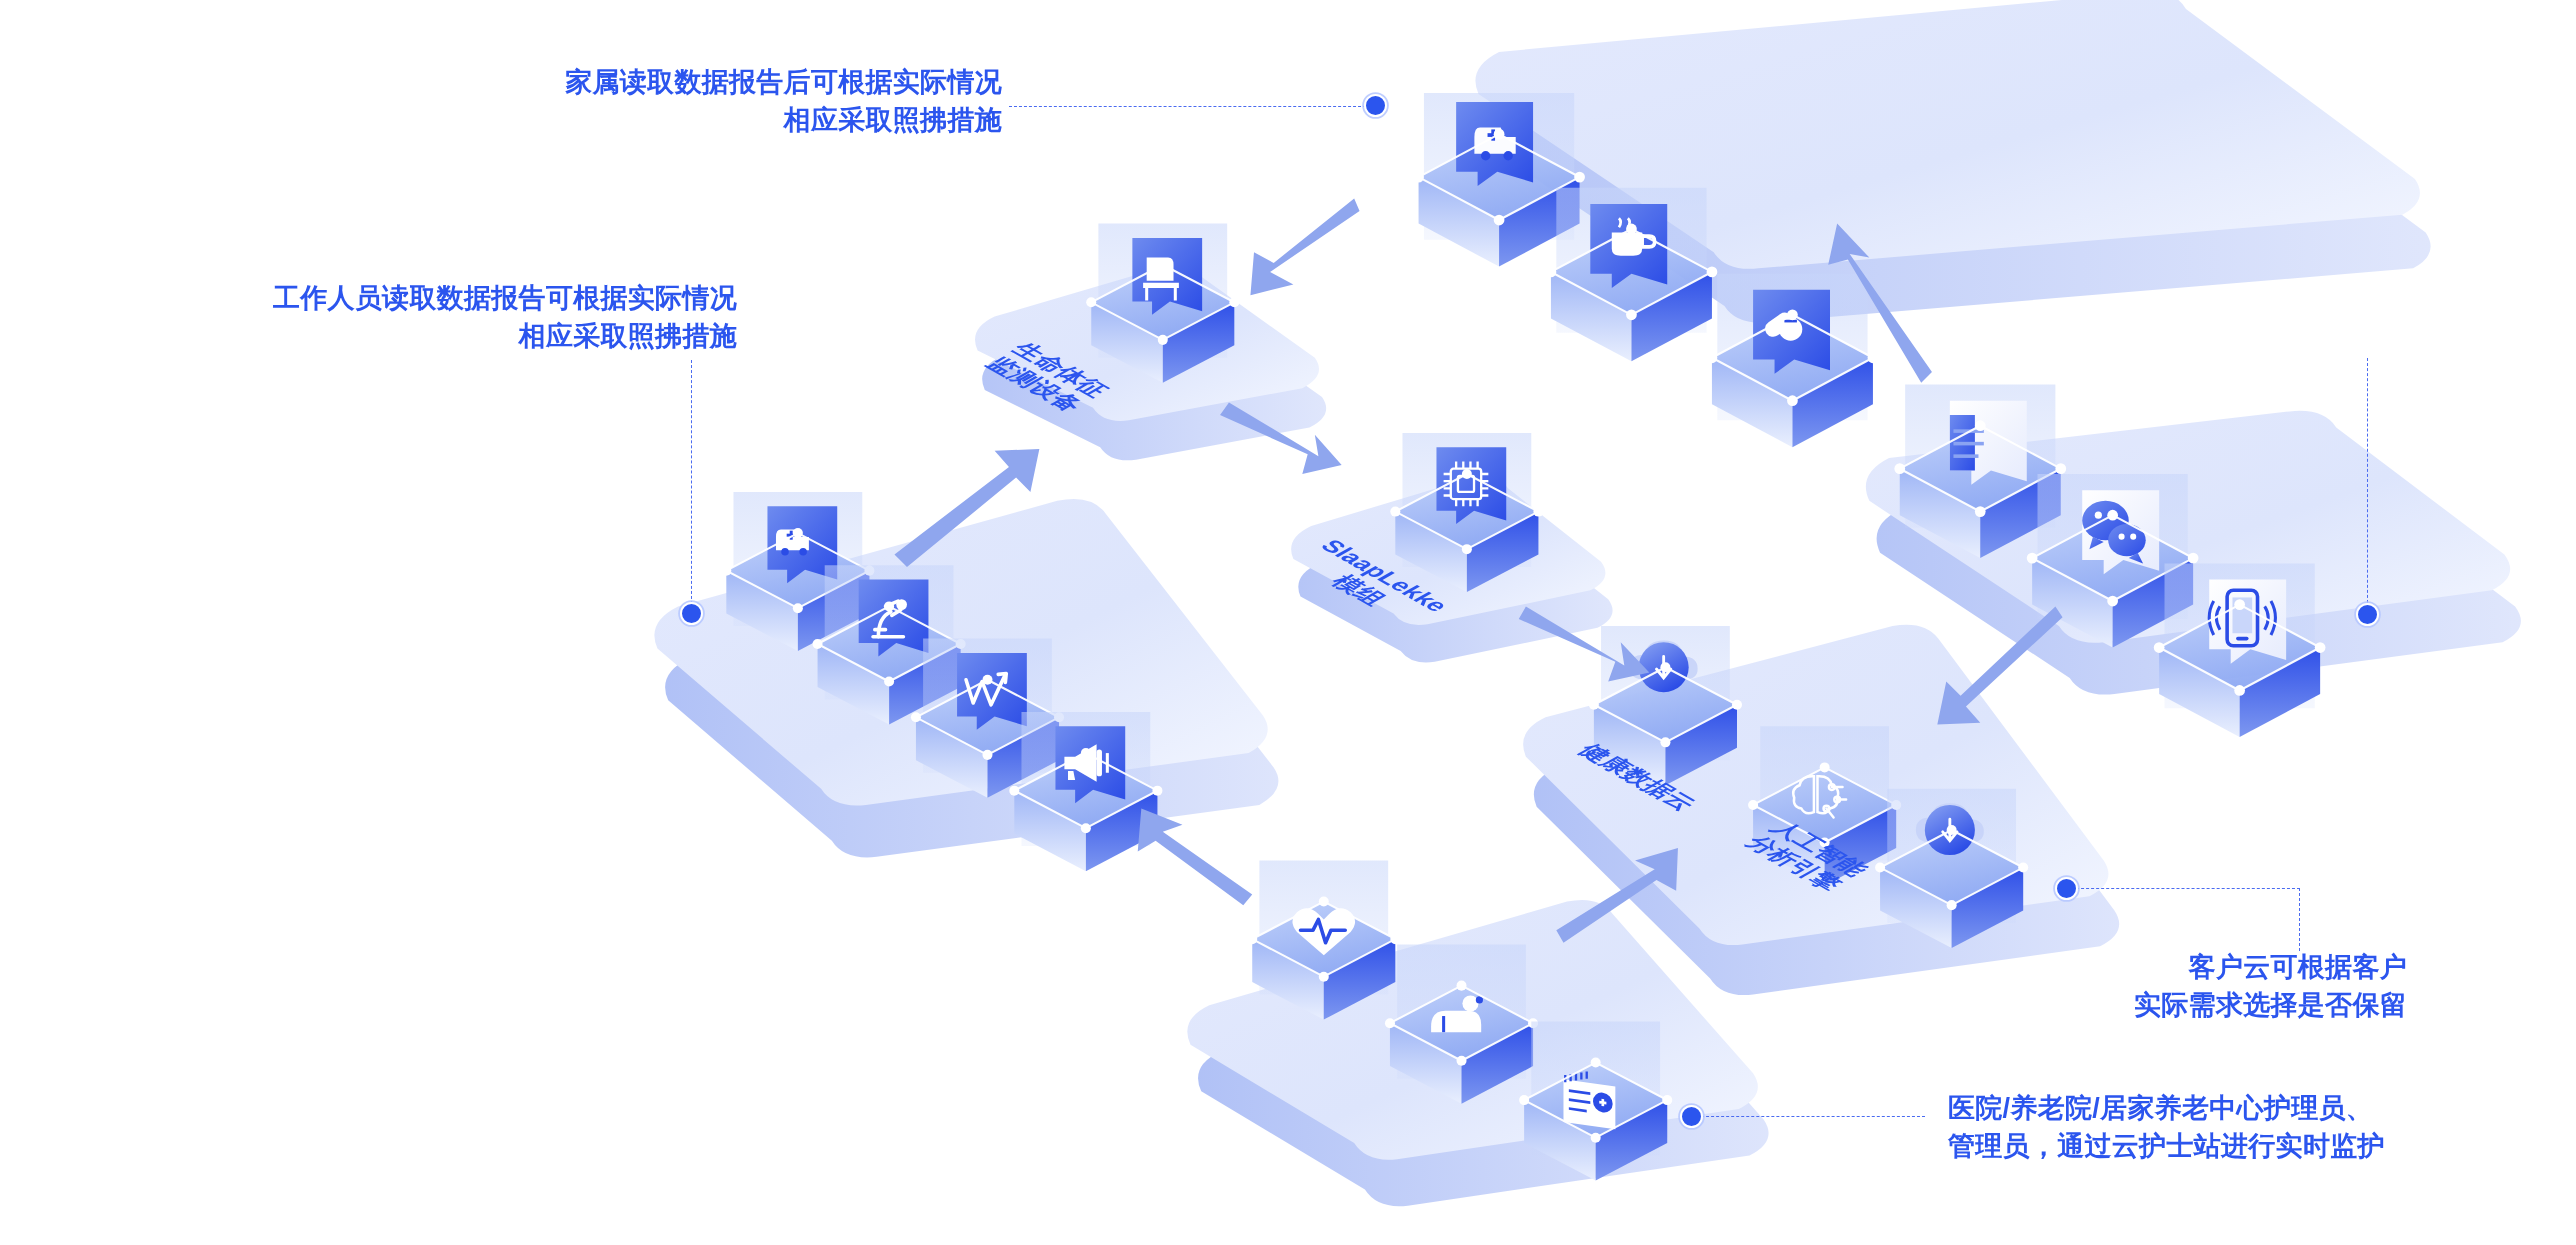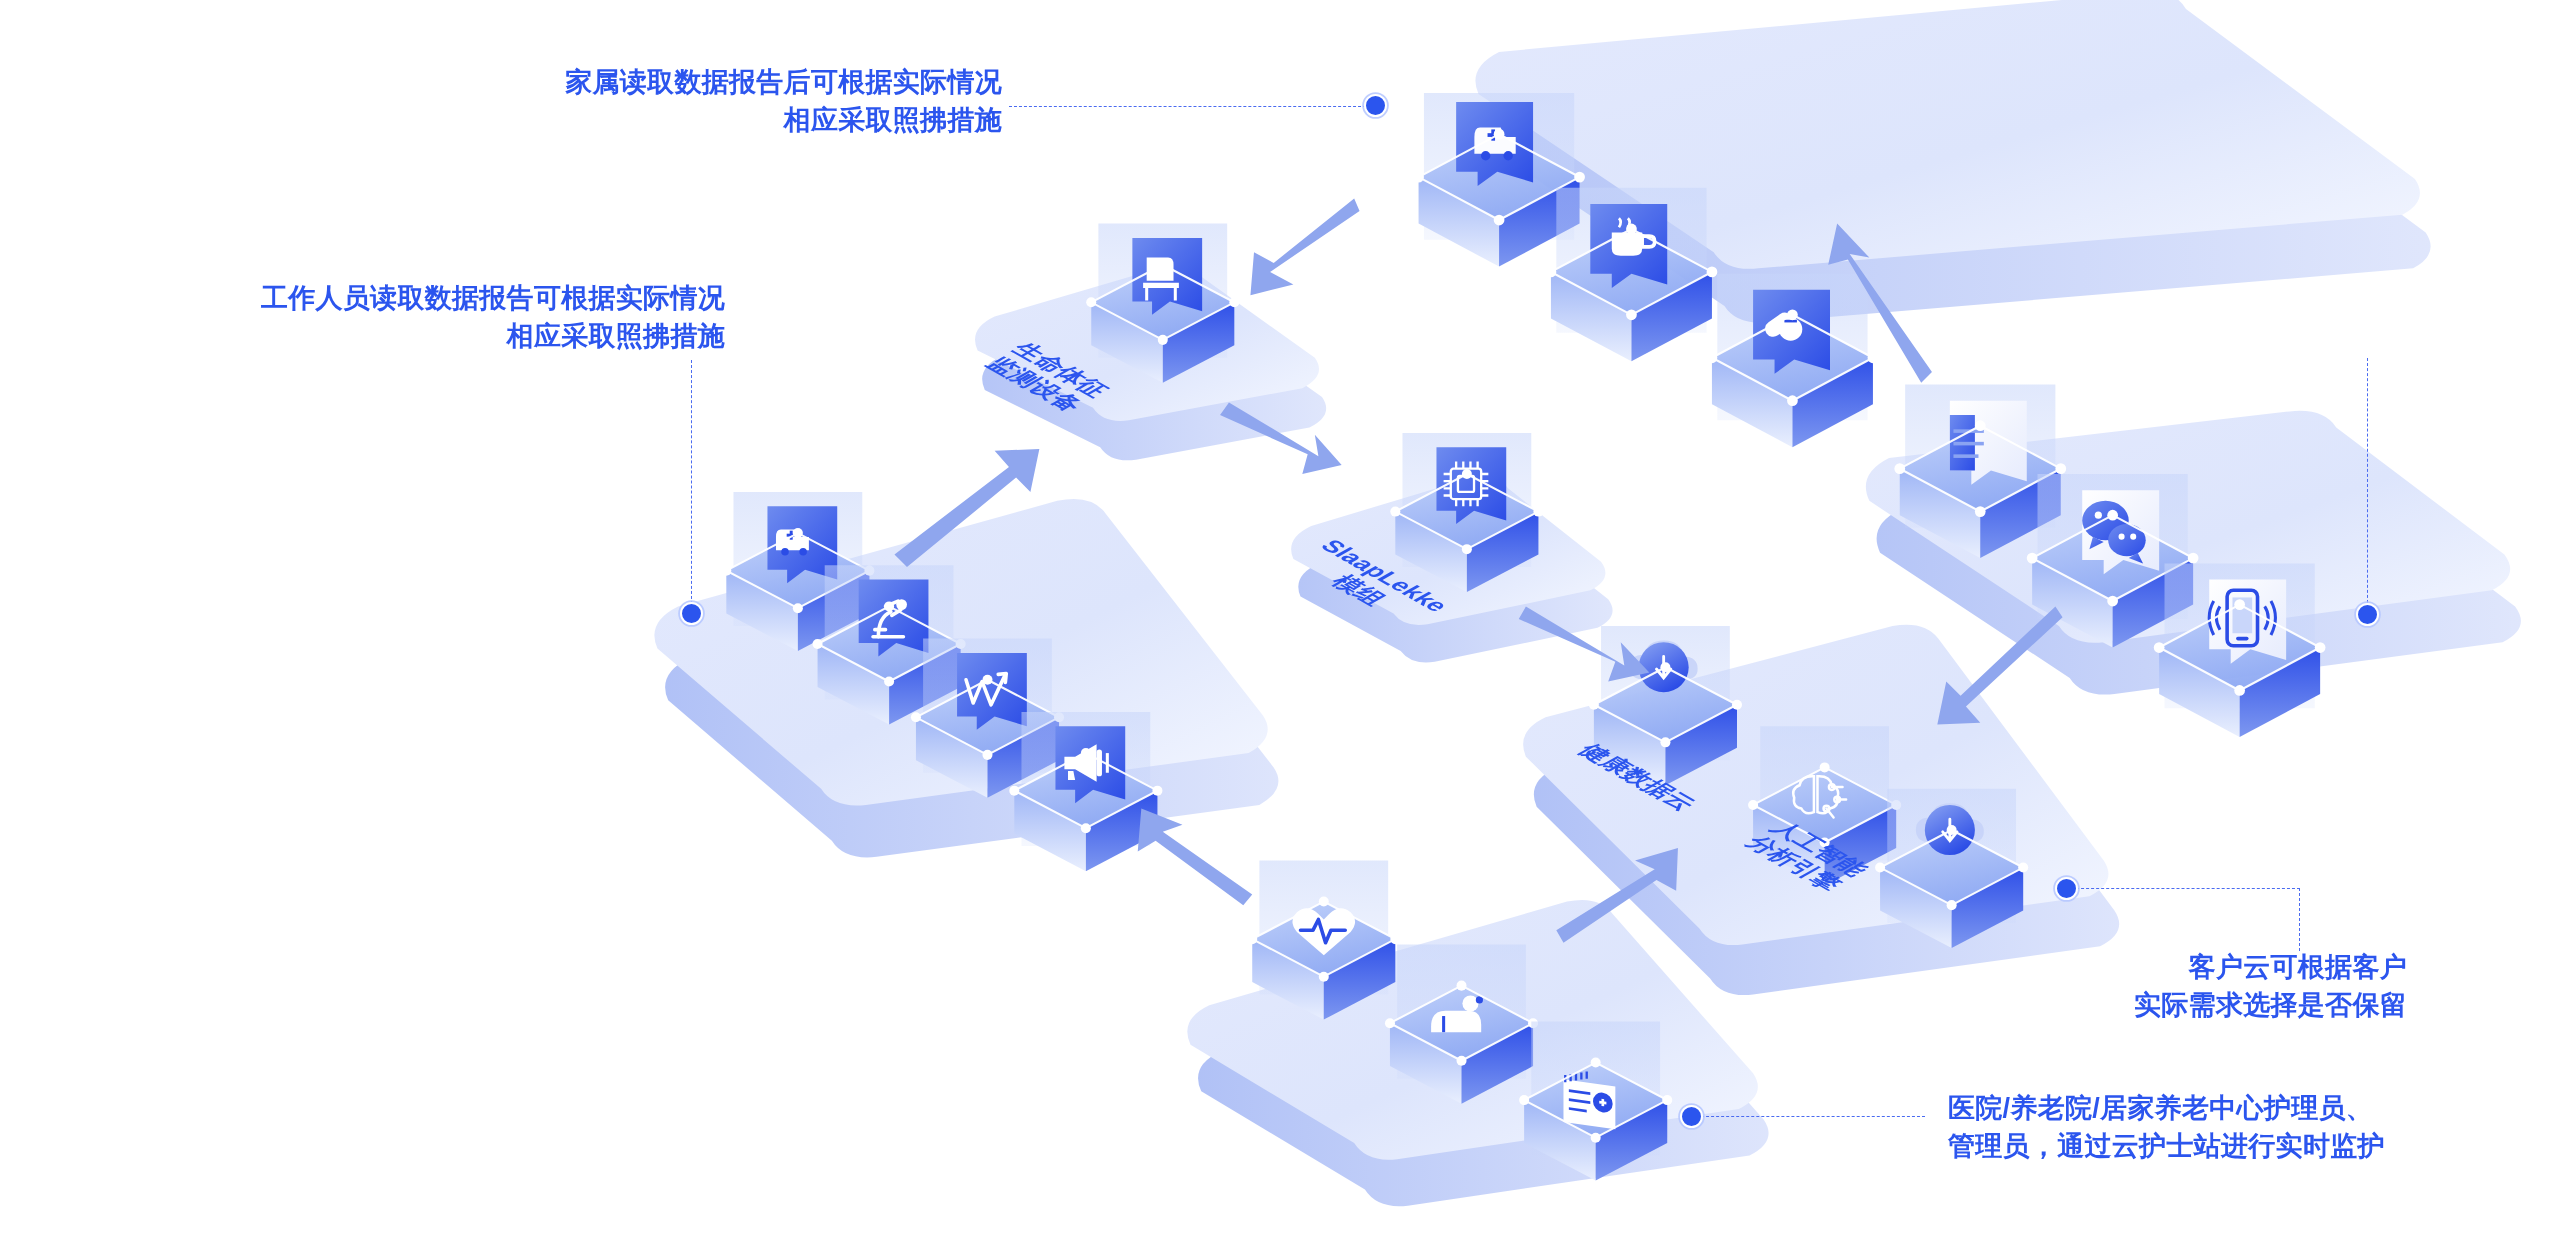--- a/index.html
+++ b/index.html
@@ -549,21 +549,21 @@
   <div class="dash-h" style="left:2066px; top:888px; width:234px;"></div>
   <div class="dash-v" style="left:2299px; top:888px; height:63px;"></div>
   <div class="node-dot" style="left:2055px; top:877px;"></div>
 
   <div class="dash-h" style="left:1691px; top:1116px; width:234px;"></div>
   <div class="node-dot" style="left:1680px; top:1105px;"></div>
 
   <div class="callout ta-right" style="left:501px; top:63px; width:501px;">家属读取数据报告后可根据实际情况
 相应采取照拂措施</div>
 
-  <div class="callout ta-right" style="left:197px; top:279px; width:528px;">工作人员读取数据报告可根据实际情况
+  <div class="callout ta-right" style="left:209px; top:279px; width:528px;">工作人员读取数据报告可根据实际情况
 相应采取照拂措施</div>
 
 
   <div class="callout ta-right" style="left:2013px; top:948px; width:394px;">客户云可根据客户
 实际需求选择是否保留</div>
 
   <div class="callout ta-left" style="left:1948px; top:1089px; width:537px;">医院/养老院/居家养老中心护理员、
 管理员，通过云护士站进行实时监护</div>
 
   <div class="plat-label" style="left:987px; top:313px; transform: matrix(0.88,0.50,-0.88,0.50,0,0); text-align:center; width:197px;">生命体征

